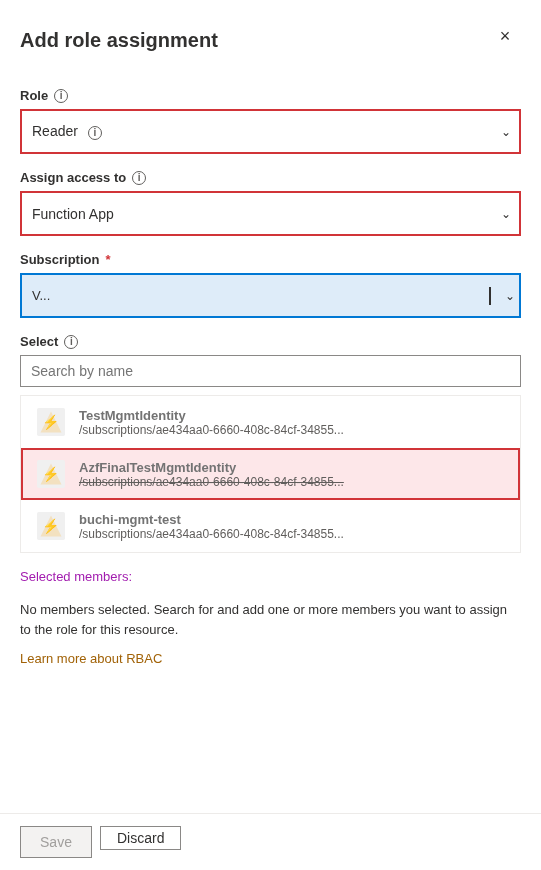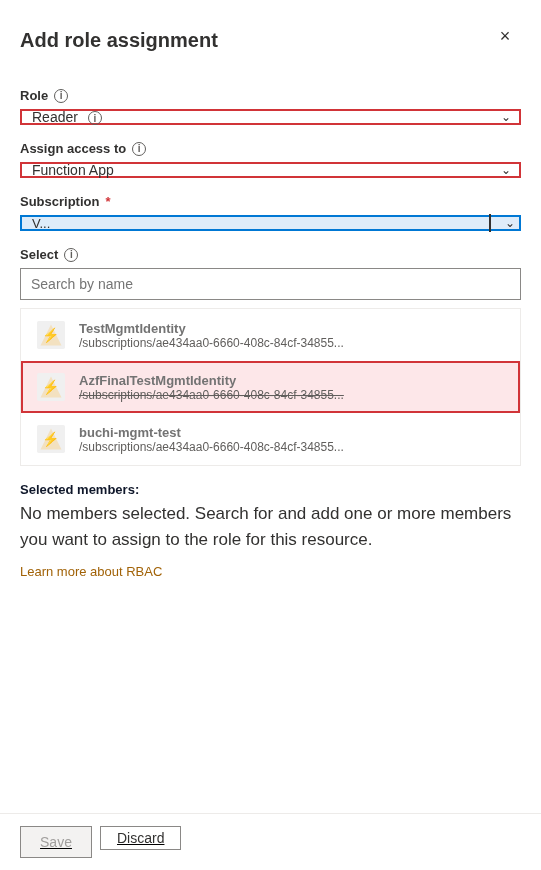--- a/index.html
+++ b/index.html
@@ -78,21 +78,21 @@
       color: #605e5c;
       font-weight: bold;
       cursor: pointer;
     }
     .dropdown-wrapper {
       position: relative;
       width: 100%;
     }
     .dropdown-display {
       width: 100%;
-      height: 16px;
+      height: 45px;
       border: 2px solid #d13438;
       padding: 0 36px 0 10px;
       font-size: 14px;
       color: #323130;
       background: #fff;
       display: flex;
       align-items: center;
       cursor: pointer;
       position: relative;
     }
@@ -191,44 +191,43 @@
       color: #605e5c;
       overflow: hidden;
       text-overflow: ellipsis;
       white-space: nowrap;
     }
     .selected-members-section {
       margin-top: 16px;
     }
     .selected-members-title {
       font-size: 13px;
-      font-weight: 700;
-      color: #0f172a;
-      margin-bottom: 4px;
+      font-weight: 400;
+      color: #a21caf;
+      margin-bottom: 16px;
     }
     .selected-members-text {
-      font-size: 17px;
+      font-size: 13px;
       color: #323130;
       line-height: 1.5;
     }
     .learn-more-link {
       color: #a16207;
       font-size: 13px;
       text-decoration: none;
       cursor: pointer;
       display: inline-block;
       margin-top: 12px;
     }
     .dialog-footer {
       border-top: 1px solid #edebe9;
       padding: 12px 20px;
       display: flex;
       gap: 8px;
       background: #fff;
-      text-decoration: underline;
     }
     .btn-save {
       min-width: 72px;
       height: 32px;
       padding: 0 16px;
       background: #f3f2f1;
       border: 1px solid #8a8886;
       color: #a19f9d;
       font-size: 14px;
       cursor: not-allowed;

